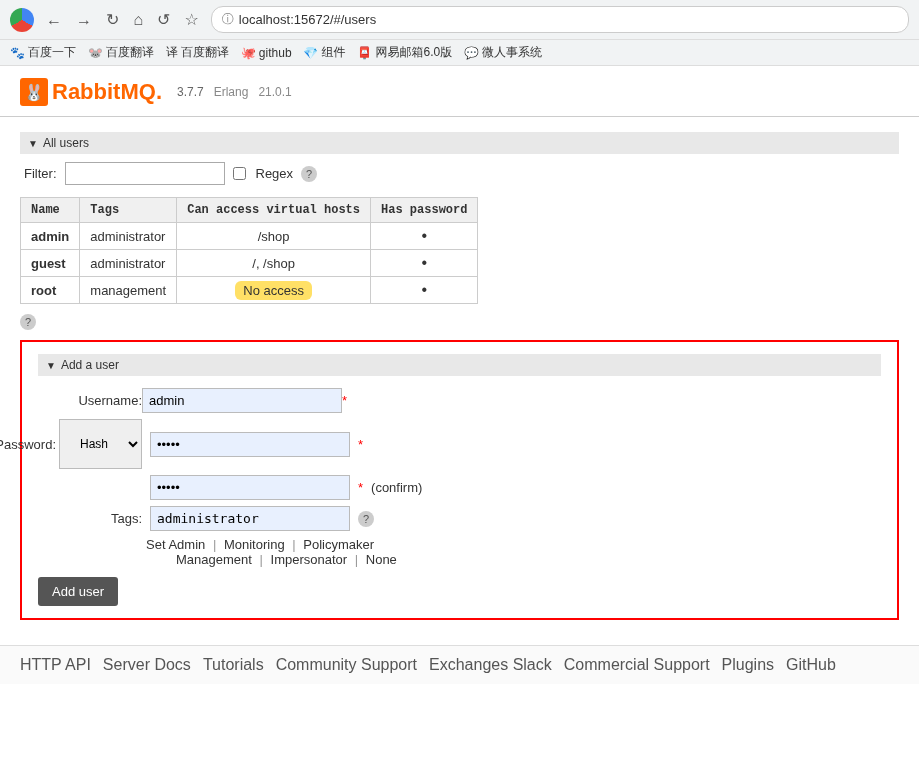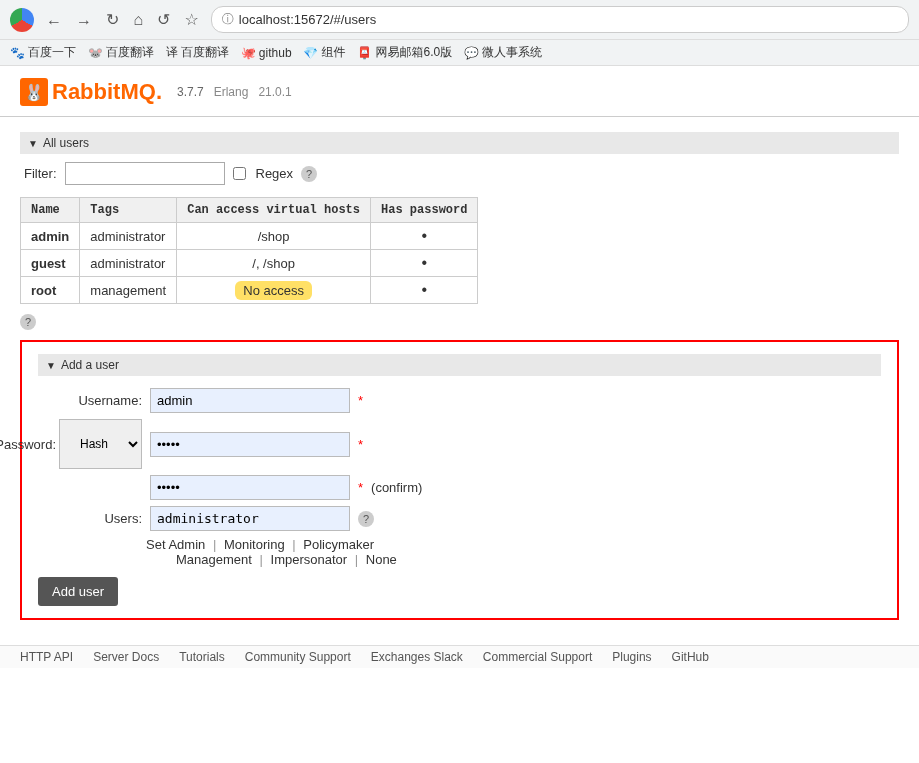--- a/index.html
+++ b/index.html
@@ -249,24 +249,24 @@
       padding: 7px 14px;
       font-size: 13px;
       cursor: pointer;
       border-radius: 3px;
       margin-left: 0;
     }
 
     
     .page-footer {
       border-top: 1px solid #ddd;
-      padding: 4px 20px;
-      display: flex;
-      gap: 20px;
-      font-size: 12px;
+      padding: 10px 20px;
+      display: flex;
+      gap: 12px;
+      font-size: 16px;
       background: #fafafa;
       flex-wrap: wrap;
     }
     .footer-link {
       color: #555;
       text-decoration: none;
       cursor: pointer;
     }
 
     .chrome-logo {
@@ -368,21 +368,21 @@
     <span class="help-icon">?</span>
   </div>
 
   <div class="add-user-section">
     <div class="add-user-header">
       <span class="section-arrow">▼</span>
       <span>Add a user</span>
     </div>
 
     
-    <div style="display:flex; align-items:center; gap:8px; margin-bottom:6px; padding-left:4px;">
+    <div style="display:flex; align-items:center; margin-bottom:6px; padding-left:4px;">
       <span style="width:100px; text-align:right; font-size:13px;">Username:</span>
       <input type="text" class="form-input" value="admin" style="">
       <span class="required-star">*</span>
     </div>
 
     <div style="display:flex; align-items:center; gap:8px; margin-bottom:6px; padding-left:4px;">
       <span style="width:100px; text-align:right; display:flex; align-items:center; justify-content:flex-end; gap:3px;">
         <span>Password:</span>
         <select class="password-select">
           <option>Hash</option>
@@ -395,21 +395,21 @@
 
     <div style="display:flex; align-items:center; gap:8px; margin-bottom:6px; padding-left:4px;">
       <span style="width:100px; text-align:right;"></span>
       <input type="password" class="form-input password-field" value="•••••" style="">
       <span class="required-star">*</span>
       <span>(confirm)</span>
     </div>
 
     
     <div style="display:flex; align-items:center; gap:8px; margin-bottom:6px; padding-left:4px;">
-      <span style="width:100px; text-align:right; font-size:13px;">Users:</span>
+      <span style="width:100px; text-align:right; font-size:13px;">Tags:</span>
       <input type="text" class="tags-input" value="administrator" style="">
       <span class="help-icon">?</span>
     </div>
 
     
     <div class="tags-set-row">
       <span>Set</span>
       <a>Admin</a>
       <span class="tags-separator">|</span>
       <a>Monitoring</a>

